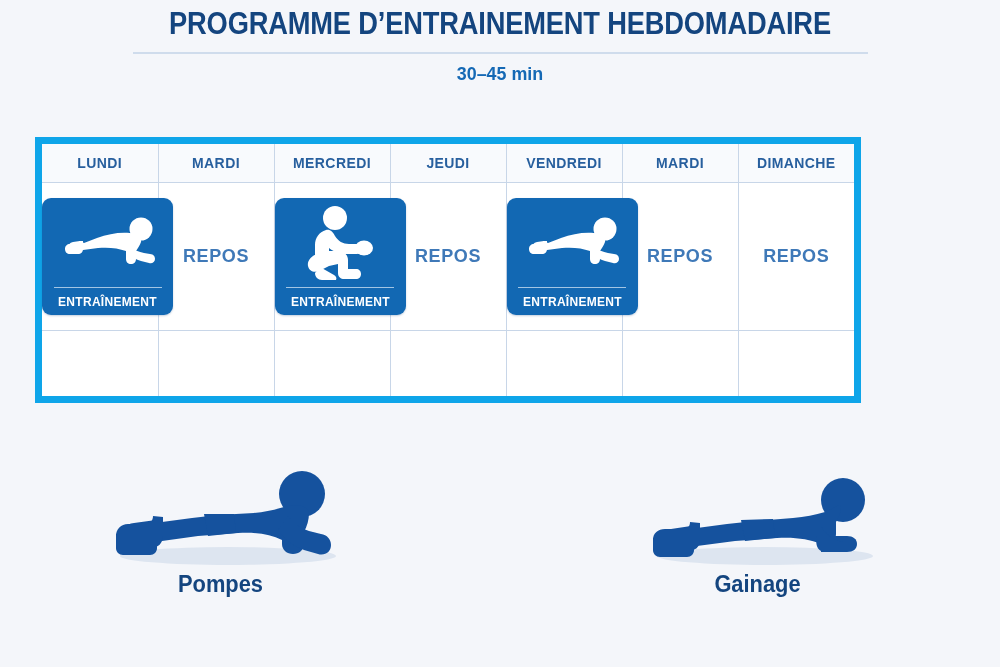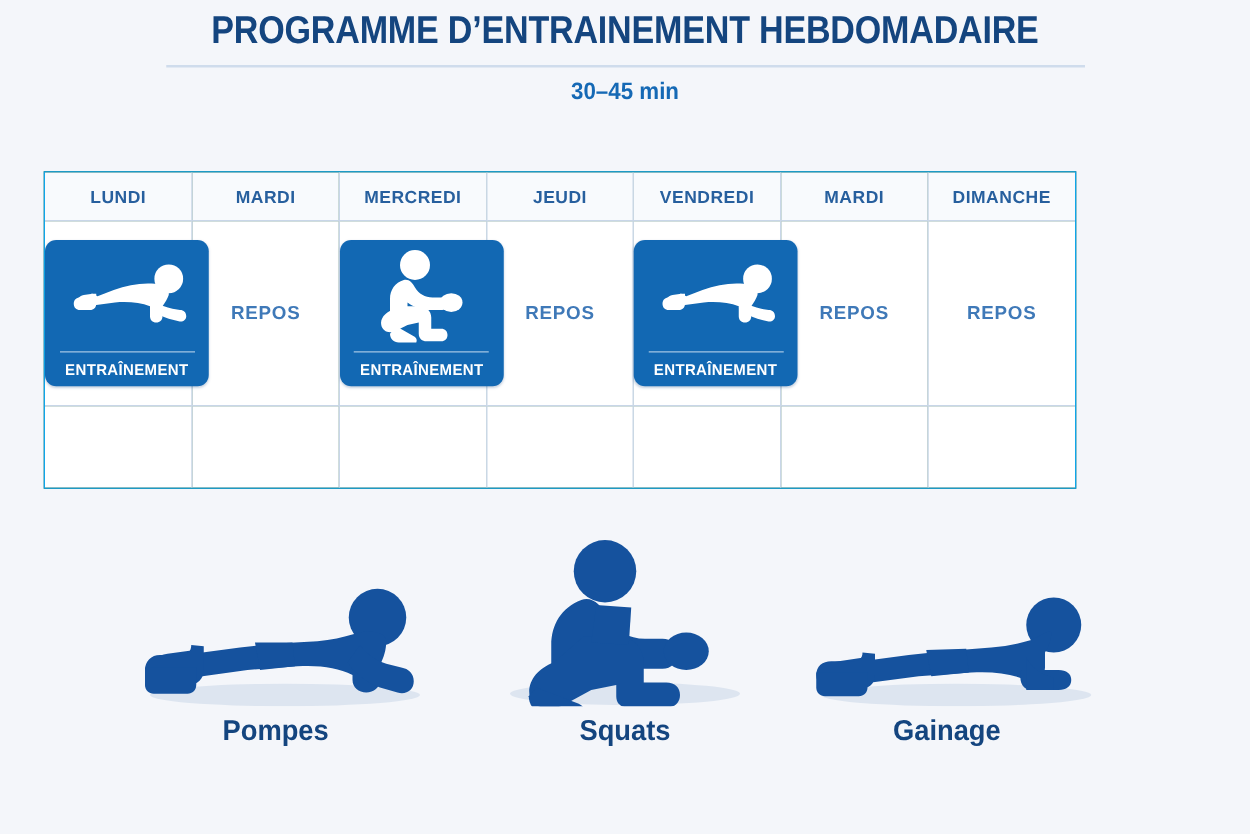--- a/index.html
+++ b/index.html
@@ -35,22 +35,22 @@
     color:#1569b5;
     transform:scaleX(0.94);
     transform-origin:center;
   }
 
   
   .table-wrap{
     position:absolute;
     left:35px; top:137px;
     width:826px;
-    border:1px solid #0ea5e9;
-    background:#14532d;
+    border:7px solid #0ea5e9;
+    background:#fde047;
     box-sizing:border-box;
   }
   table.schedule{
     width:100%;
     border-collapse:collapse;
     table-layout:fixed;
   }
   table.schedule th{
     height:38px;
     background:#f8fafd;
@@ -72,21 +72,21 @@
     text-align:center;
     vertical-align:middle;
     padding:0;
   }
   table.schedule td:last-child{border-right:none;}
   tr.row-main td{height:147px;}
   tr.row-empty td{height:65px;border-bottom:none;}
 
   .repos{
     color:#3f79b8;
-    font-size:15px;
+    font-size:18px;
     font-weight:bold;
     letter-spacing:0.6px;
   }
 
   
   .card{
     width:131px;height:117px;
     margin:0 auto;
     background:#1268b3;
     border-radius:9px;
@@ -257,34 +257,20 @@
         <path d="M196 47 C186 50 177 52 166 53 L130 55 L104 58 L74 62 L68 60 L46 63 C37 64 31 70 32 78 C33 85 41 89 50 87 L74 81 L110 76 L150 73 C168 72 182 74 194 80 L194 84 C194 90 199 94 205 94 C211 94 216 90 216 84 L216 72 C219 66 221 60 221 53 C221 46 209 43 196 47 Z"></path>
         <path d="M190 70 C196 79 205 86 216 90 L230 94 C237 96 243 92 243 85 C243 79 239 75 233 74 L221 71 C212 68 205 63 200 56 Z"></path>
         <path d="M75 57 L75 76 C75 83 70 88 63 88 L40 88 C33 88 28 83 28 76 C28 69 33 64 40 64 L57 64 C62 64 65 61 65 56 Z"></path>
         <path d="M28 74 L28 88 C28 92 31 95 35 95 L62 95 C66 95 69 92 69 88 L69 74 Z"></path>
         <path d="M116 54 L120 76 L148 73 L146 54 Z"></path>
       </g>
     </svg>
     <div class="caption">Pompes</div>
   </div>
 
-  <div class="figure" id="fig-squats">
-    <svg class="art" width="230" height="135" viewBox="0 0 230 135" aria-hidden="true">
-      <ellipse cx="115" cy="125" rx="92" ry="9" fill="#dde5f0"></ellipse>
-      <g fill="#15529e">
-        <circle cx="99" cy="27" r="25"></circle>
-        <path d="M80 50 C64 56 56 70 56 86 L56 104 C56 112 62 118 70 118 C78 118 84 112 84 104 L84 90 C96 100 111 105 128 105 L145 105 C152 105 157 100 157 93 C157 86 152 81 145 81 L131 81 C118 81 108 75 101 64 C96 54 89 47 80 50 Z"></path>
-        <ellipse cx="164" cy="91" rx="18" ry="15"></ellipse>
-        <path d="M58 100 C44 105 36 117 39 128 C42 137 56 139 66 134 L88 122 L108 118 L108 127 C108 133 112 136 118 136 L148 136 C155 136 159 132 159 126 C159 120 155 116 148 116 L130 116 L130 100 C130 88 121 79 109 79 L82 79 Z"></path>
-        <path d="M44 120 L78 133 C82 135 84 138 82 141 L52 141 C44 141 38 135 38 127 Z"></path>
-        <path d="M92 54 L120 56 L118 86 L88 84 Z"></path>
-      </g>
-    </svg>
-    <div class="caption">Squats</div>
-  </div>
 
   <div class="figure" id="fig-gainage">
     <svg class="art" width="265" height="105" viewBox="0 0 265 105" aria-hidden="true">
       <ellipse cx="140" cy="96" rx="108" ry="9" fill="#dde5f0"></ellipse>
       <g fill="#15529e">
         <circle cx="218" cy="40" r="22"></circle>
         <path d="M200 52 C190 55 180 57 168 58 L130 61 L102 64 L72 68 L66 66 L46 69 C37 70 31 76 32 83 C33 89 41 93 50 91 L72 86 L110 81 L152 78 C170 77 184 79 196 84 L200 84 C206 84 211 80 211 74 L211 62 C214 57 216 52 216 47 C216 42 210 48 200 52 Z"></path>
         <path d="M192 76 C190 84 192 90 198 92 L222 92 C228 92 232 89 232 84 C232 79 228 76 222 76 Z"></path>
         <path d="M196 66 C200 74 208 80 218 82 L218 92 L196 92 Z"></path>
         <path d="M75 63 L75 80 C75 87 70 91 63 91 L40 91 C33 91 28 87 28 80 C28 73 33 69 40 69 L57 69 C62 69 65 67 65 62 Z"></path>

